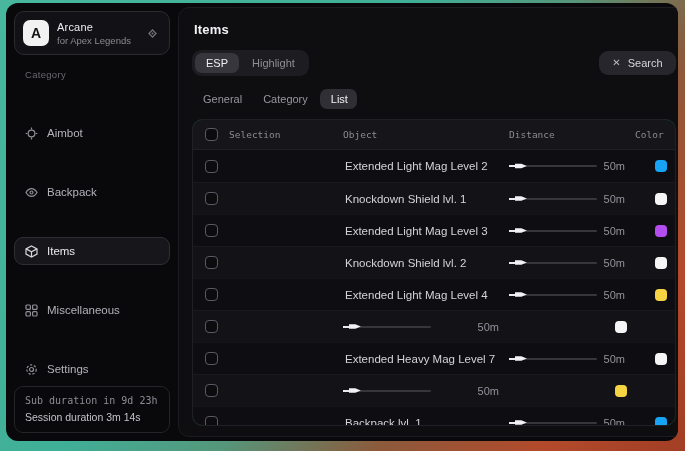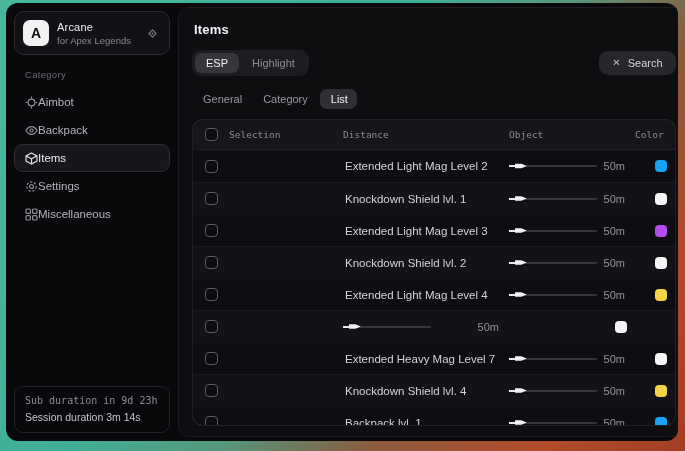--- a/index.html
+++ b/index.html
@@ -17,22 +17,22 @@
   .brand-card { min-height:44px; border:1px solid #2b2b30; background:#121216; border-radius:10px;
     display:flex; align-items:center; gap:8px; padding:0 10px 0 8px; }
   .logo { width:26px; height:26px; background:#f2f2f2; border-radius:7px; color:#141414;
     font-weight:bold; font-size:14px; display:flex; align-items:center; justify-content:center; flex:none; }
   .brand-name { font-size:11px; font-weight:normal; color:#ededf1; letter-spacing:.2px; }
   .brand-sub  { font-size:9.5px; color:#8a8a91; margin-top:2px; white-space:nowrap; }
   .emblem { margin-left:auto; color:#74747d; display:flex; }
 
   .cat-label { font-size:9.5px; color:#68686f; margin:14px 0 8px 11px; letter-spacing:.3px; }
   .nav { display:flex; flex-direction:column; }
-  .nav-item { height:28px; display:flex; align-items:center; padding:0 10px;
-    border:1px solid transparent; border-radius:9px; color:#b3b3ba; font-size:11.5px; cursor:pointer; }
+  .nav-item { height:28px; display:flex; align-items:center; gap:9px; padding:0 10px;
+    border:1px solid transparent; border-radius:9px; color:#b3b3ba; font-size:11.5px; cursor:pointer;margin-top:31px; }
   .nav-item .nico { display:flex; color:#8f8f97; }
   .nav-item.active { border-color:#2e2e34; background:#17171b; color:#e9e9ee; }
   .nav-item.active .nico { color:#d5d5dc; }
 
   .side-footer { margin-top:auto; border:1px solid #242429; border-radius:9px; padding:8px 10px 9px; }
   .mono-line { font-family:"DejaVu Sans Mono", monospace; font-size:10px; color:#8d8d95; white-space:nowrap; }
   .sess-line { font-size:10.5px; color:#c3c3ca; margin-top:5px; white-space:nowrap; }
 
   
   .main { flex:1; margin:4px 4px 4px 0; background:#0e0e11; border:1px solid #1b1b20;
@@ -125,36 +125,36 @@
               <svg width="13" height="13" viewBox="0 0 13 13" fill="none" stroke="currentColor" stroke-width="1.2">
                 <path d="M6.5 1 12 3.9v5.2L6.5 12 1 9.1V3.9z"></path>
                 <path d="M1 3.9l5.5 2.9L12 3.9M6.5 6.8V12"></path>
               </svg>
             </span>
             <span>Items</span>
           </div>
           <div class="nav-item">
             <span class="nico">
               <svg width="13" height="13" viewBox="0 0 13 13" fill="none" stroke="currentColor" stroke-width="1.2">
-                <circle cx="6.5" cy="6.5" r="2"></circle>
-                <circle cx="6.5" cy="6.5" r="4.7" stroke-dasharray="2.3 1.7"></circle>
-              </svg>
-            </span>
-            <span>Settings</span>
-          </div>
-          <div class="nav-item">
-            <span class="nico">
-              <svg width="13" height="13" viewBox="0 0 13 13" fill="none" stroke="currentColor" stroke-width="1.2">
                 <rect x="1" y="1" width="4.4" height="4.4" rx="1"></rect>
                 <rect x="7.6" y="1" width="4.4" height="4.4" rx="1"></rect>
                 <rect x="1" y="7.6" width="4.4" height="4.4" rx="1"></rect>
                 <rect x="7.6" y="7.6" width="4.4" height="4.4" rx="1"></rect>
               </svg>
             </span>
             <span>Miscellaneous</span>
+          </div>
+          <div class="nav-item">
+            <span class="nico">
+              <svg width="13" height="13" viewBox="0 0 13 13" fill="none" stroke="currentColor" stroke-width="1.2">
+                <circle cx="6.5" cy="6.5" r="2"></circle>
+                <circle cx="6.5" cy="6.5" r="4.7" stroke-dasharray="2.3 1.7"></circle>
+              </svg>
+            </span>
+            <span>Settings</span>
           </div>
         </nav>
 
       <div class="side-footer">
         <div class="mono-line">Sub duration in 9d 23h</div>
         <div class="sess-line">Session duration 3m 14s</div>
       </div>
     </aside>
 
     <main class="main">
@@ -176,22 +176,22 @@
           <button class="vtab">Category</button>
           <button class="vtab active">List</button>
         </div>
 
       <div class="table">
         <div class="thead">
             <div class="cbcell">
               <span class="cb"></span>
             </div>
             <div class="hcell">Selection</div>
+            <div class="hcell">Object</div>
             <div class="hcell">Distance</div>
-            <div class="hcell">Object</div>
             <div class="hcell hcolor">Color</div>
           </div>
         <div id="tbody">
             <div class="trow">
               <div class="cbcell">
                 <span class="cb"></span>
               </div>
               <div></div>
               <div class="objcell">Extended Light Mag Level 2</div>
               <div class="dist">
@@ -311,21 +311,20 @@
               </div>
               <div class="colorcell">
                 <span class="swatch" style="background:#f5f5f5"></span>
               </div>
             </div>
             <div class="trow">
               <div class="cbcell">
                 <span class="cb"></span>
               </div>
               <div></div>
-              <div class="objcell">Knockdown Shield lvl. 4</div>
               <div class="dist">
                 <div class="slider">
                   <div class="track"></div>
                   <div class="fill" style="width:10%"></div>
                   <div class="thumb" style="left:calc(10% - 3px)"></div>
                 </div>
                 <span class="dlabel">50m</span>
               </div>
               <div class="colorcell">
                 <span class="swatch" style="background:#f5d342"></span>

